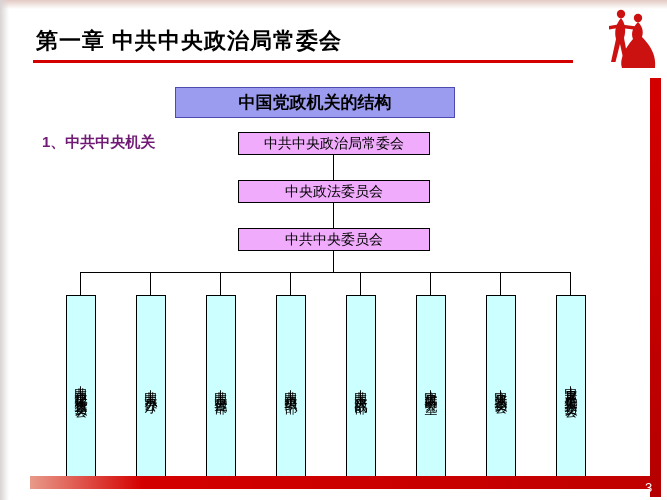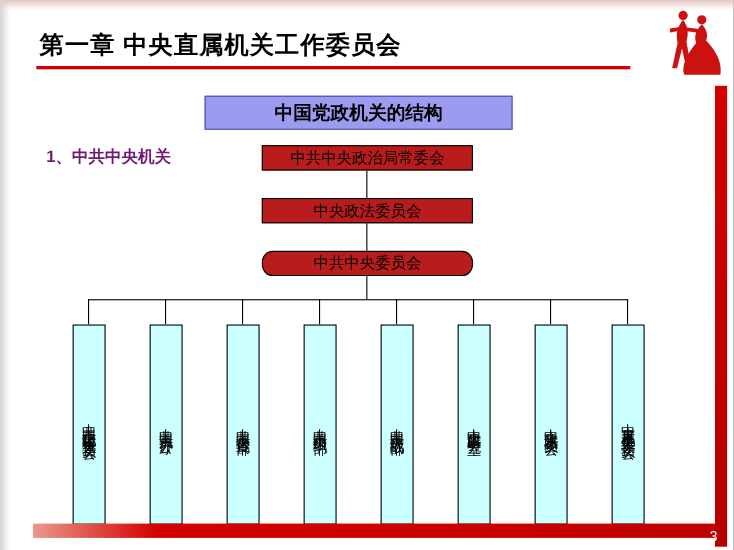--- a/index.html
+++ b/index.html
@@ -22,39 +22,39 @@
     font-size:22px;font-weight:bold;color:#000;
     letter-spacing:1px;white-space:nowrap;
   }
   .title-underline{
     position:absolute;left:33px;top:60px;width:540px;height:3px;
     background:#d40000;
   }
   .dancer{position:absolute;right:8px;top:6px;width:62px;height:66px;}
 
   .structure-header{
-    position:absolute;left:186px;top:87px;width:278px;height:29px;
+    position:absolute;left:175px;top:87px;width:278px;height:29px;
     background:#9b9bef;border:1px solid #4b4bb0;
     display:flex;align-items:center;justify-content:center;
     font-size:17px;font-weight:bold;color:#000;
   }
   .section-label{
     position:absolute;left:42px;top:133px;
     font-size:15px;font-weight:bold;color:#701a75;
   }
 
   .chain-box{
     position:absolute;left:238px;width:190px;height:21px;
-    background:#b91c1c;border:1px solid #000;
+    background:#f0abfc;border:1px solid #000;
     display:flex;align-items:center;justify-content:center;
     font-size:14px;color:#000;
   }
   .chain-0{top:132px;}
   .chain-1{top:180px;}
-  .chain-2{top:228px;border-radius:10px;}
+  .chain-2{top:228px;}
 
   .vline{position:absolute;width:1px;background:#000;left:333px;}
   .vl-0{top:155px;height:25px;}
   .vl-1{top:203px;height:25px;}
   .vl-2{top:251px;height:21px;}
   .hline{position:absolute;top:272px;left:80px;width:491px;height:1px;background:#000;}
   .drop{position:absolute;top:272px;width:1px;height:23px;background:#000;}
 
   .vbox{
     position:absolute;top:295px;width:28px;height:180px;
@@ -80,21 +80,21 @@
   }
 </style>
 </head>
 <body>
 
 <div class="slide">
 
   <div class="top-edge"></div>
   <div class="left-edge"></div>
 
-  <div class="title">第一章 中央直属机关工作委员会</div>
+  <div class="title">第一章 中共中央政治局常委会</div>
   <div class="title-underline"></div>
 
   <div class="dancer">
     <svg viewBox="0 0 62 66" width="62" height="66">
       <g fill="#cc1111">
         <circle cx="24" cy="8" r="4.2"></circle>
         <path d="M24 12 C19 18 17 25 19 33 L14 56 L18.5 56 L23 38 L27 56 L31.5 56 L27 32 C29.5 24 28 17 24 12 Z"></path>
         <circle cx="41" cy="12" r="4.2"></circle>
         <path d="M41 16 C35 22 34 28 36 33 C28 42 22 54 25 62 L58 62 C60 48 51 37 45 31 C47 25 45 20 41 16 Z"></path>
         <path d="M20 18 L44 21 L44 24.5 L20 21.5 Z"></path>

